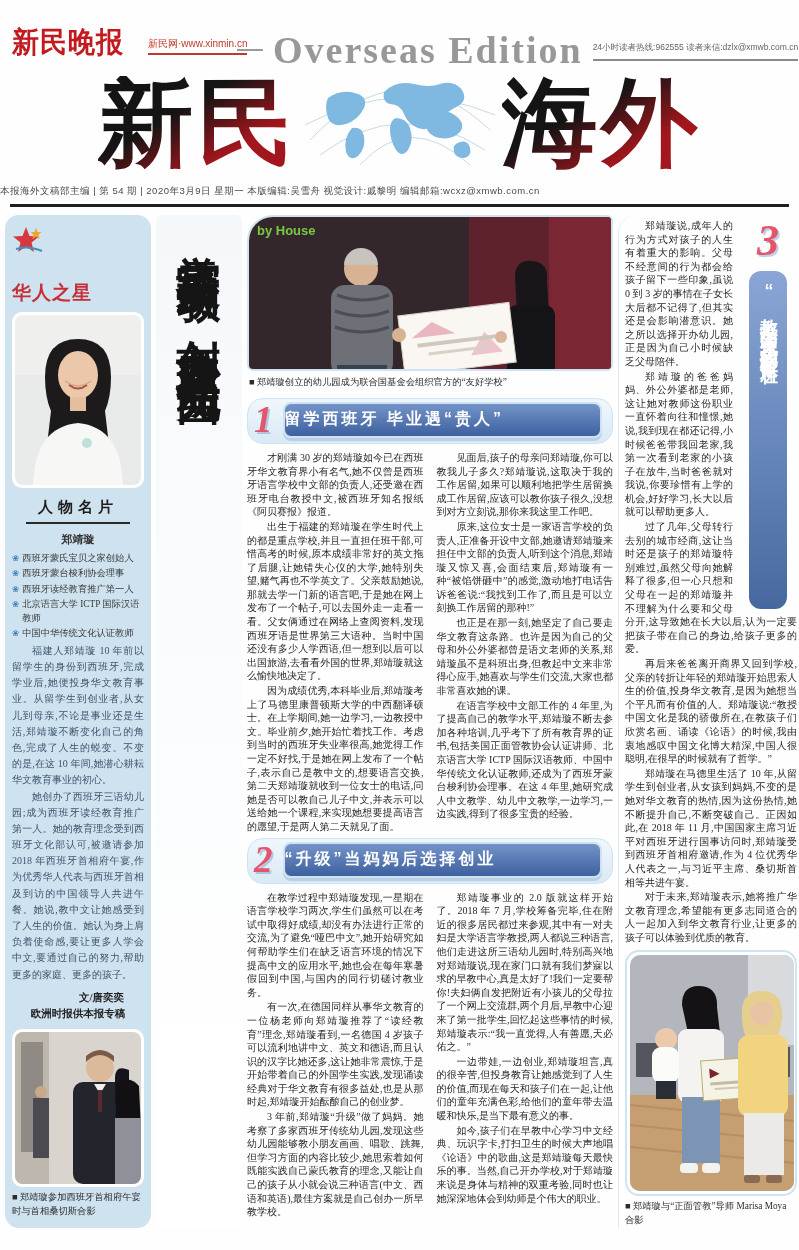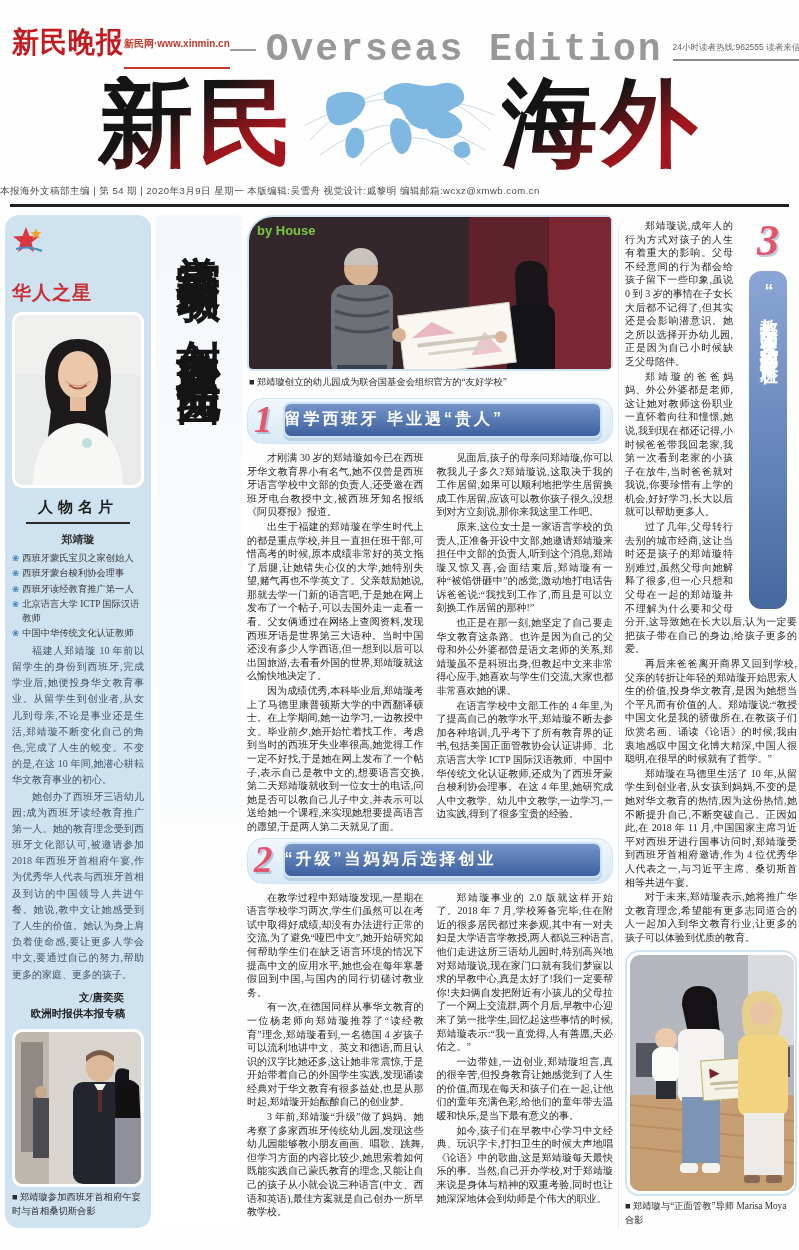--- a/index.html
+++ b/index.html
@@ -2,27 +2,27 @@
 <html><head>
 <meta charset="utf-8">
 <style>
   * { margin:0; padding:0; box-sizing:border-box; }
   html,body { background:#e9e9e9; }
   body { font-family:"Liberation Serif", serif; }
   .page { position:relative; width:799px; height:1250px; margin:0 auto; background:#fefefe; overflow:hidden; box-shadow:0 0 4px rgba(0,0,0,.25); }
 
   
   .top-header { display:flex; align-items:flex-start; padding:24px 14px 0 12px; height:66px; }
-  .brand-block { width:225px; display:flex; align-items:flex-start; gap:0; }
+  .brand-block { width:225px; display:flex; align-items:flex-start; gap:24px; }
   .brand { font-family:"Liberation Serif", serif; font-weight:900; font-size:27px; color:#c21a1f; letter-spacing:1px; white-space:nowrap; transform:scaleY(1.08); }
-  .site-wrap { margin-top:9px; border-bottom:2px solid #c0392b; padding-bottom:16px;font-weight:bold; }
+  .site-wrap { margin-top:9px; border-bottom:2px solid #c0392b; padding-bottom:2px; }
   .site { font-size:10px; color:#c0392b; white-space:nowrap; font-family:"Liberation Sans", sans-serif; }
   .edition-wrap { flex:1; display:flex; align-items:center; margin-top:4px; }
   .h-line { height:2px; background:#9a9a9a; flex:0 0 26px; }
-  .edition { font-family:Liberation Mono, monospace; font-weight:bold; font-size:38px; color:#989898; letter-spacing:2px; padding:0 10px; white-space:nowrap; }
+  .edition { font-family:Liberation Serif, serif; font-weight:bold; font-size:38px; color:#989898; letter-spacing:2px; padding:0 10px; white-space:nowrap; }
   .hotline-block { display:flex; align-items:flex-end; gap:8px; margin-top:12px; }
   .hotline-inner { border-bottom:2px solid #8a8a8a; padding-bottom:5px; }
   .hotline { font-size:8.5px; color:#666; font-family:"Liberation Sans", sans-serif; white-space:nowrap; }
 
   
   .masthead { display:flex; align-items:center; justify-content:center; height:112px; margin-top:2px; }
   .mast-char { font-family:"Liberation Serif", serif; font-weight:900; font-size:96px; line-height:1; letter-spacing:4px; background:linear-gradient(150deg,#141414 38%,#a3161d 72%); -webkit-background-clip:text; background-clip:text; color:transparent; }
   .map-wrap { margin:0 2px; }
   .info-line { text-align:left; font-size:9.5px; color:#4a4a4a; font-family:"Liberation Sans", sans-serif; padding:5px 0 6px; letter-spacing:.5px; }
   .big-rule { height:3px; background:#1f1f1f; margin:0 10px; }

